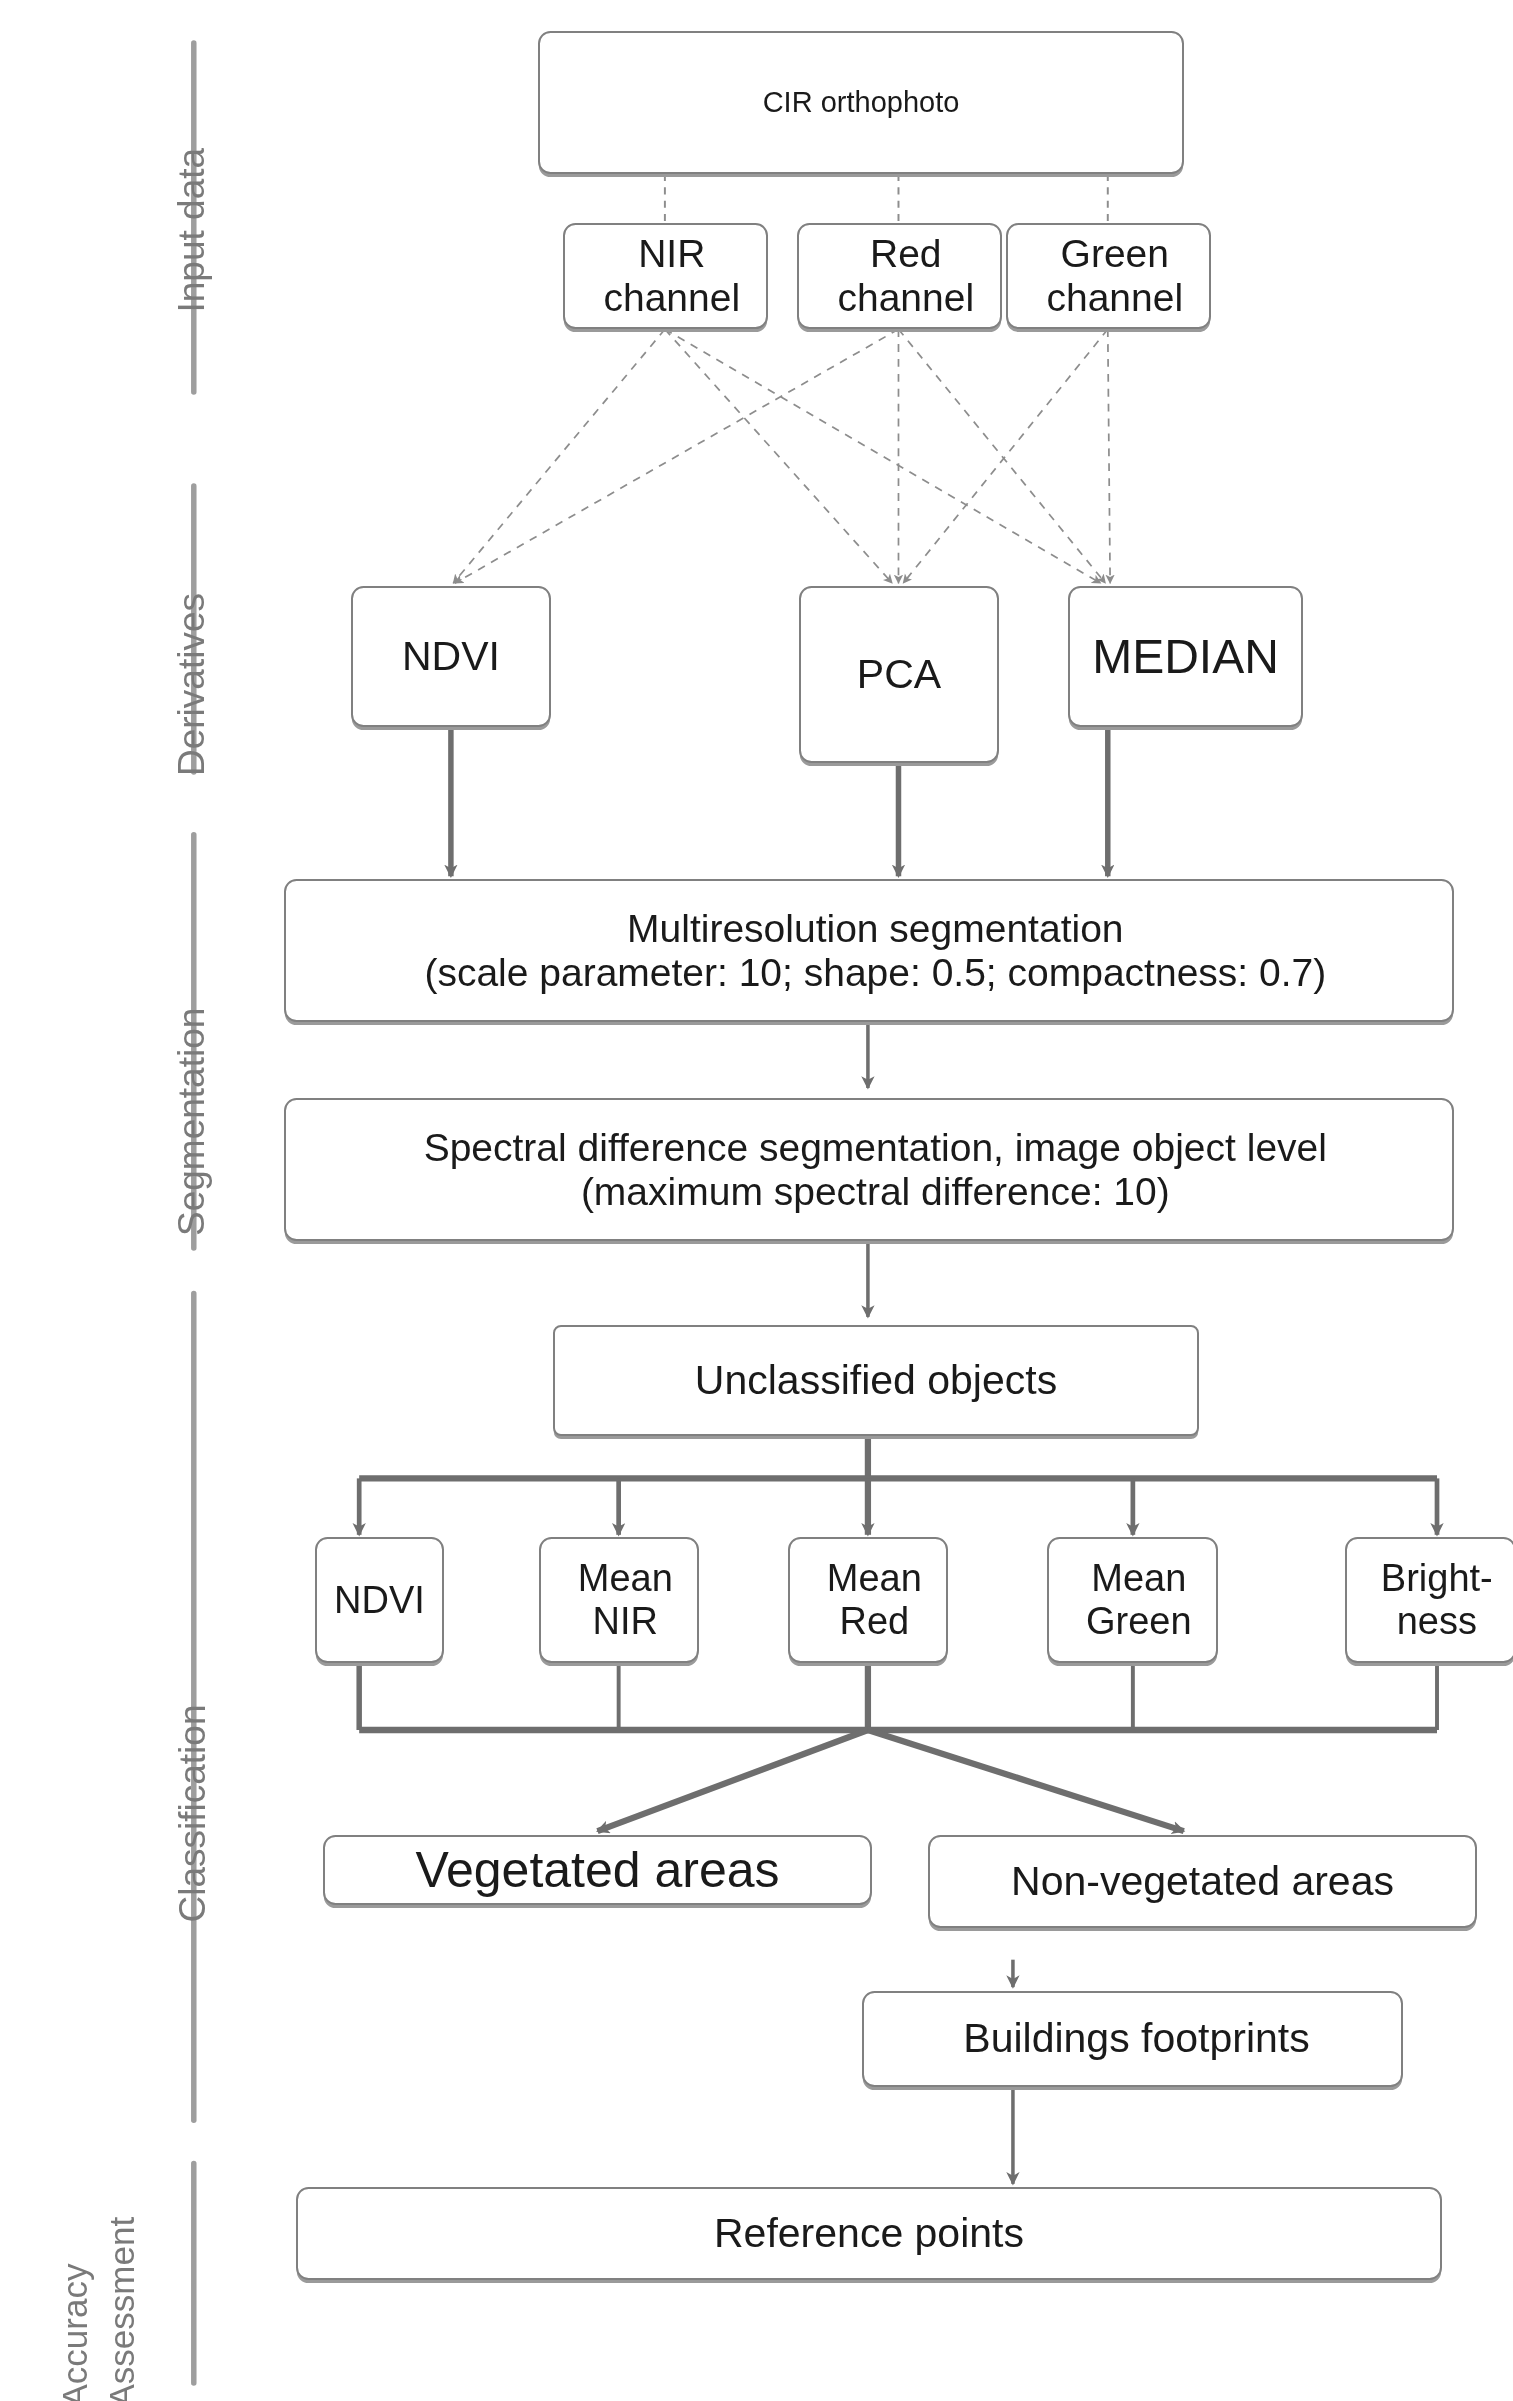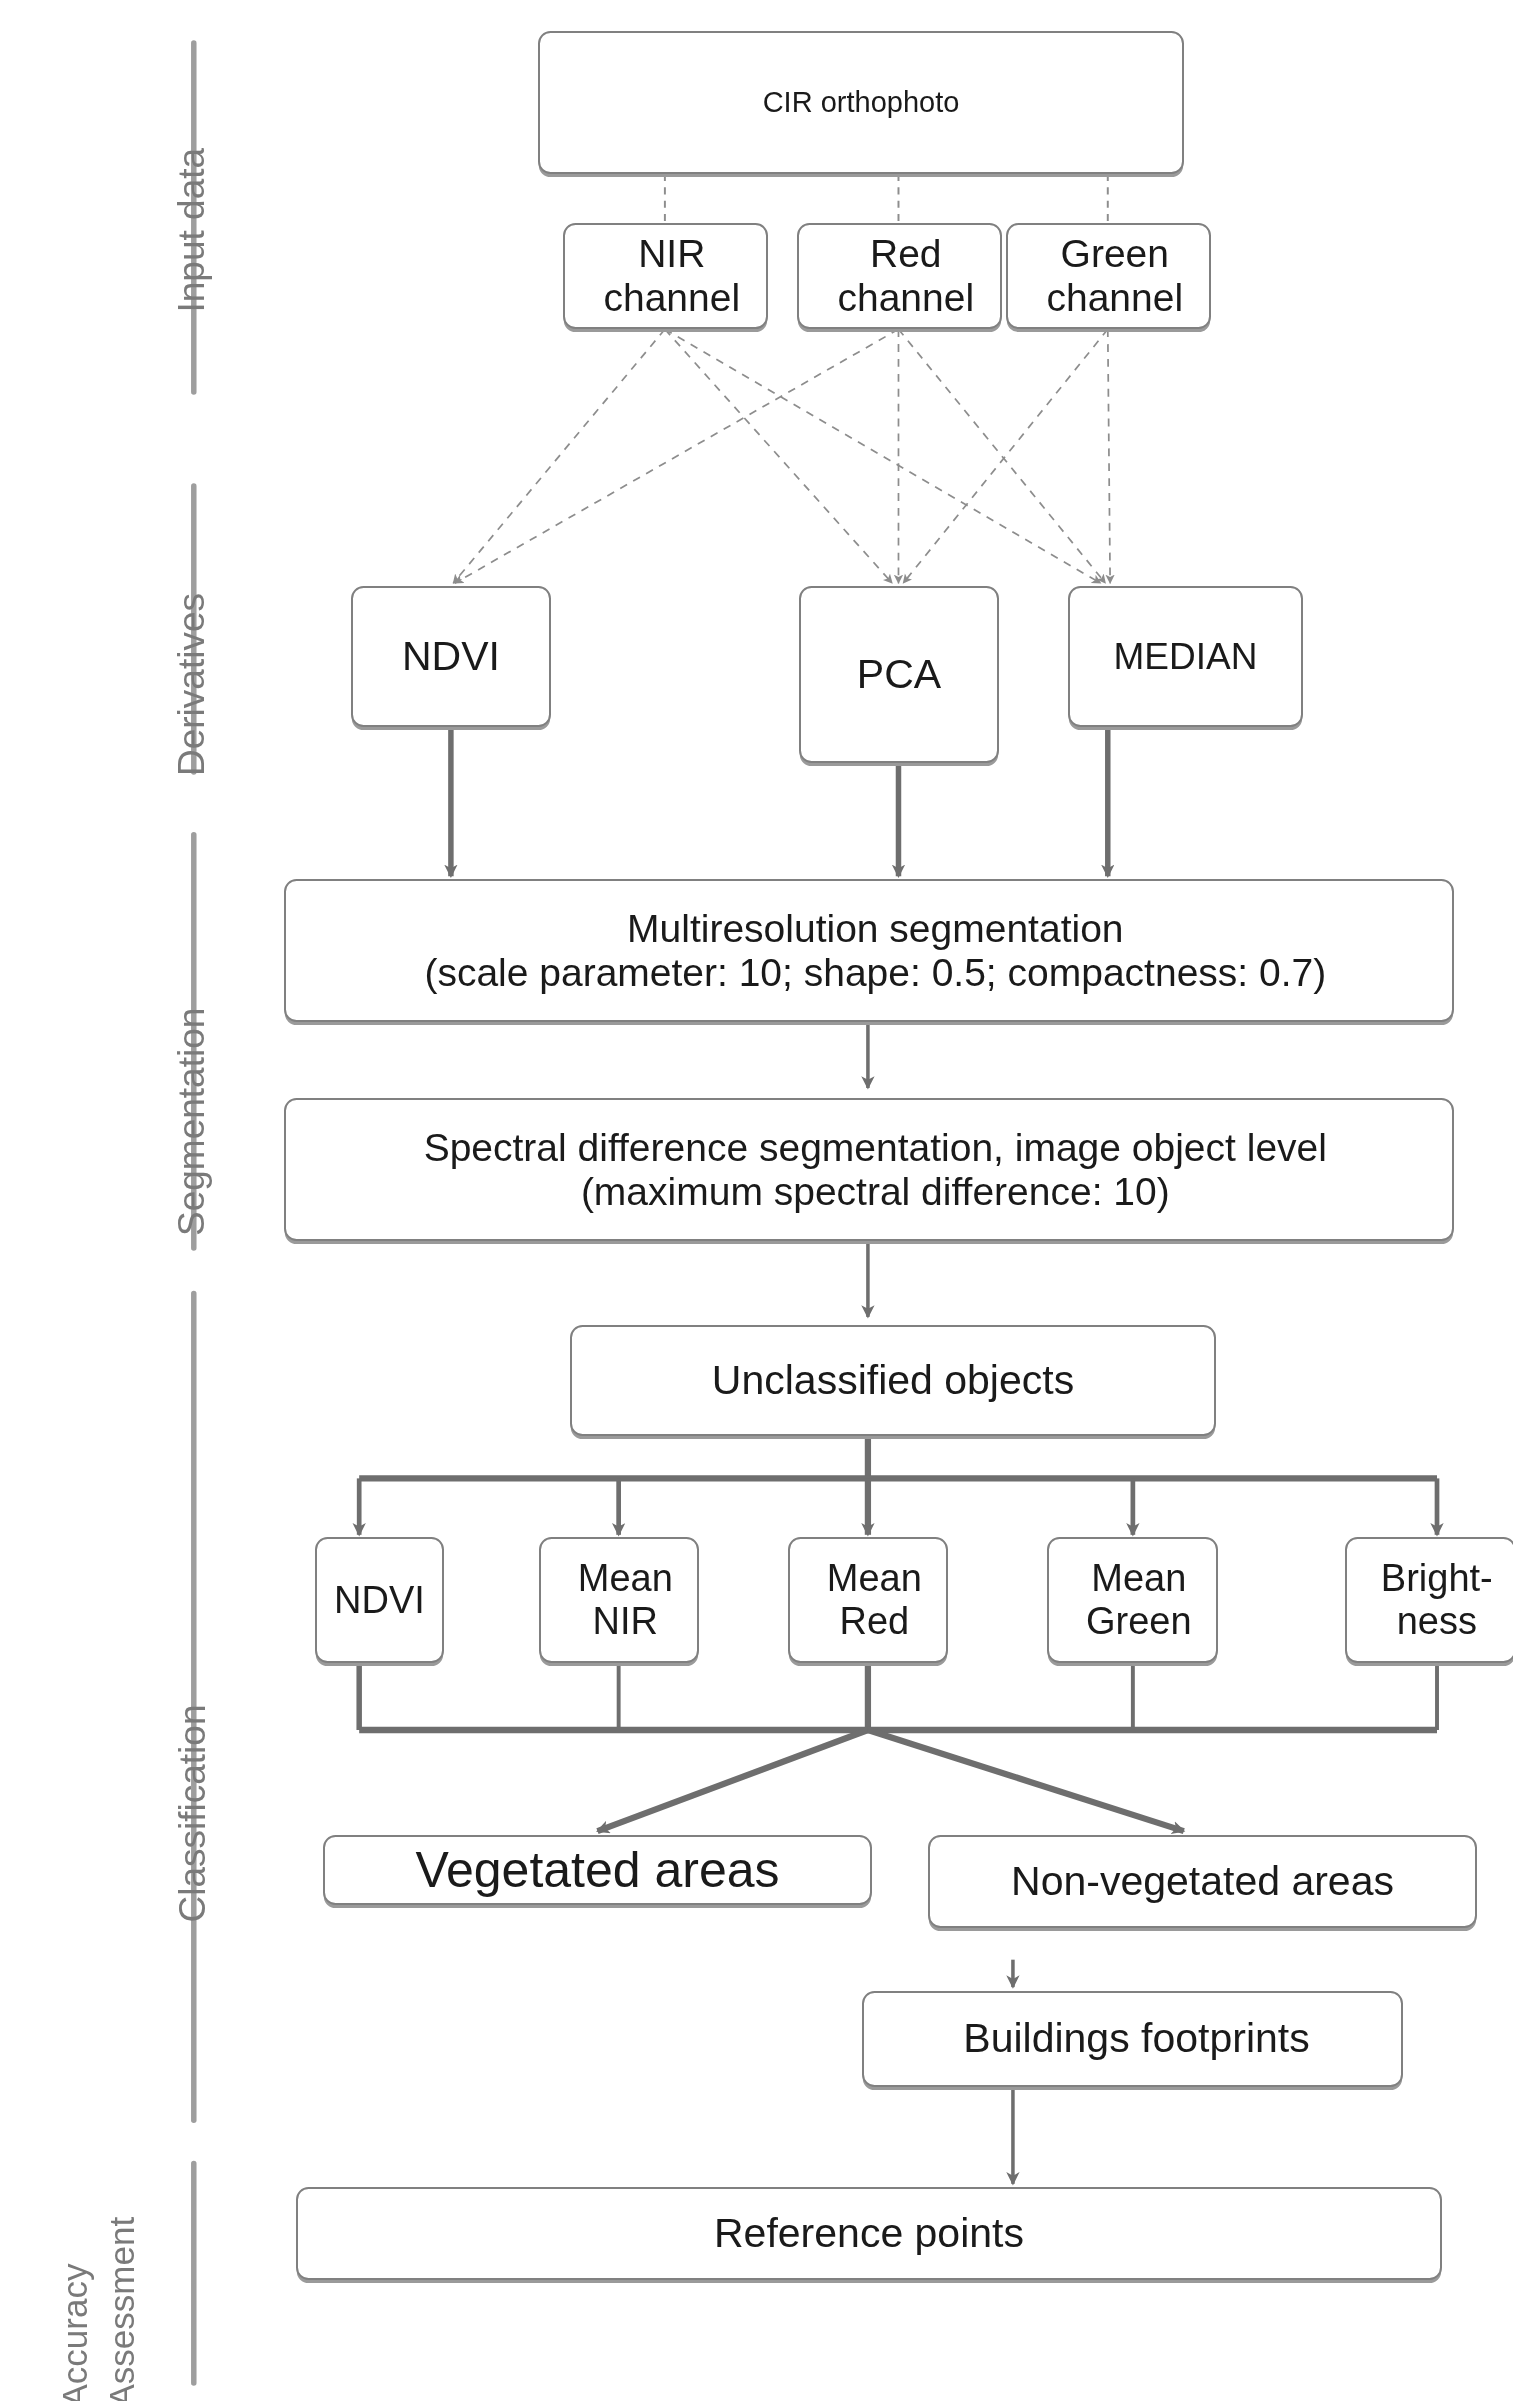--- a/index.html
+++ b/index.html
@@ -148,39 +148,39 @@
   </div>
 
   <div class="nodebox" style="left:351px;top:586px;width:200px;height:141px;font-size:41px;">
     <span>NDVI</span>
   </div>
 
   <div class="nodebox" style="left:799px;top:586px;width:200px;height:177px;font-size:41px;">
     <span>PCA</span>
   </div>
 
-  <div class="nodebox" style="left:1068px;top:586px;width:235px;height:141px;font-size:37px;">
+  <div class="nodebox" style="left:1068px;top:586px;width:235px;height:141px;font-size:48px;">
     <span>MEDIAN</span>
   </div>
 
   <div class="nodebox" style="left:284px;top:879px;width:1170px;height:143px;font-size:39px;">
     <span>
       <span>Multiresolution segmentation</span>
       <span>(scale parameter: 10; shape: 0.5; compactness: 0.7)</span>
     </span>
   </div>
 
   <div class="nodebox" style="left:284px;top:1098px;width:1170px;height:143px;font-size:39px;">
     <span>
       <span>Spectral difference segmentation, image object level</span>
       <span>(maximum spectral difference: 10)</span>
     </span>
   </div>
 
-  <div class="nodebox" style="left:570px;top:1325px;width:646px;height:111px;font-size:41px;">
+  <div class="nodebox" style="left:553px;top:1325px;width:646px;height:111px;font-size:41px;border-radius:8px;">
     <span>Unclassified objects</span>
   </div>
 
   <div class="nodebox" style="left:315px;top:1537px;width:129px;height:126px;font-size:38px;">
     <span>NDVI</span>
   </div>
 
   <div class="nodebox" style="left:539px;top:1537px;width:160px;height:126px;font-size:38px;">
     <span>
       <span>Mean</span>

